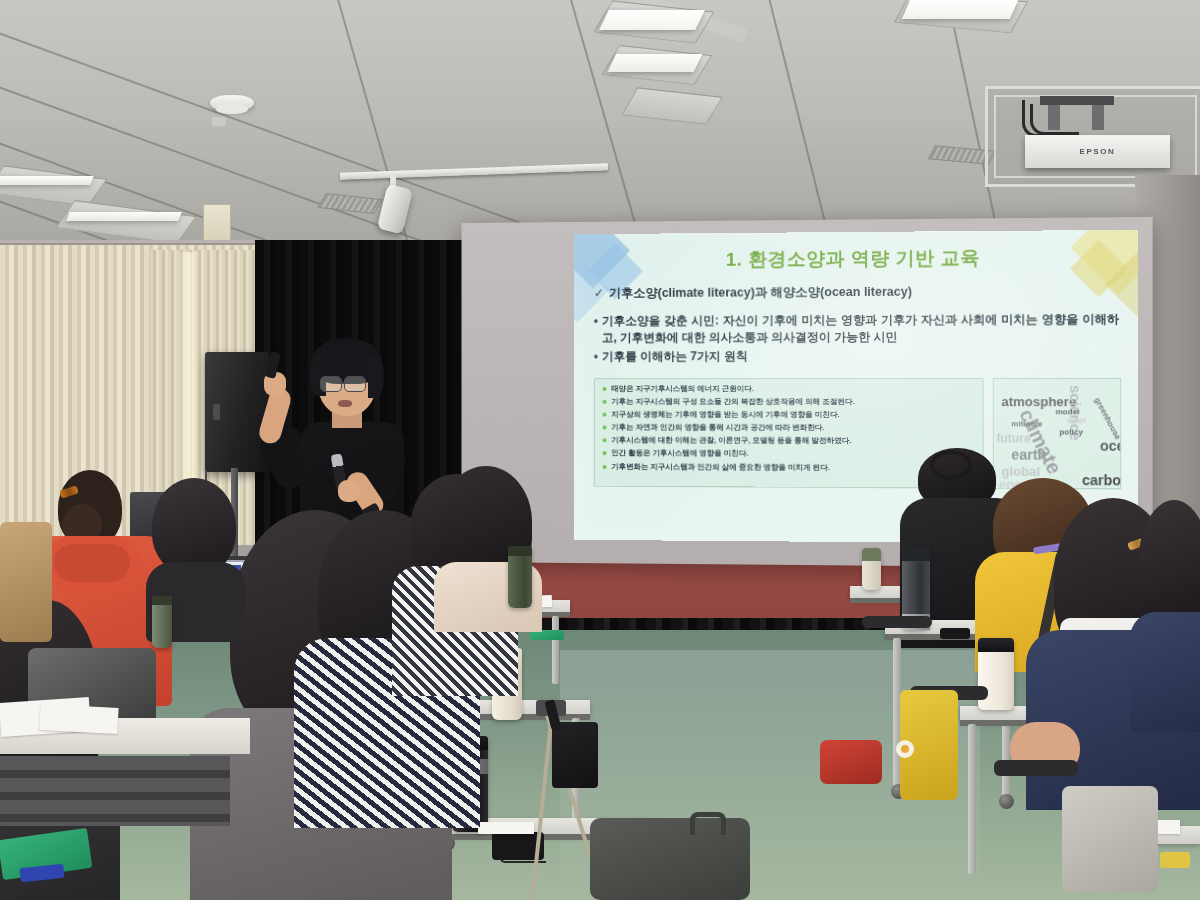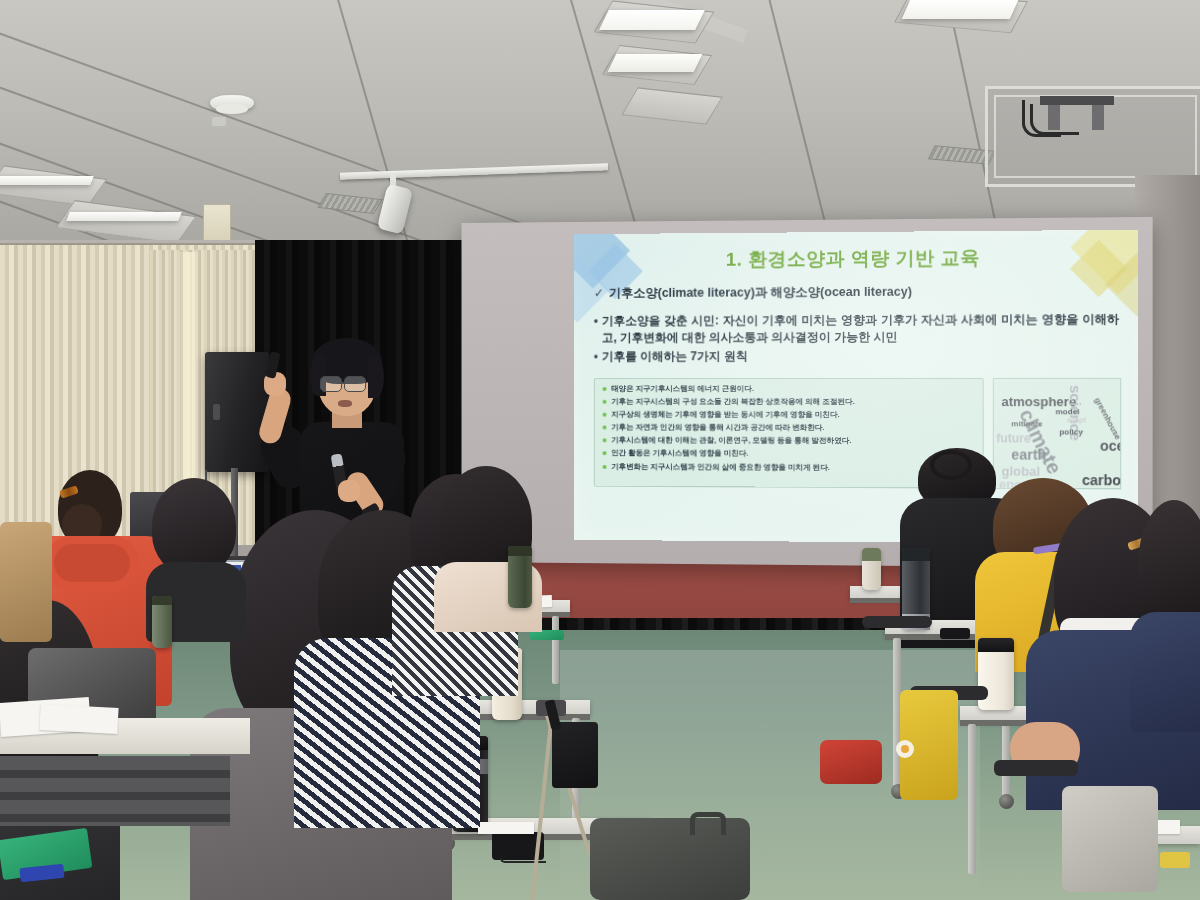--- a/index.html
+++ b/index.html
@@ -440,20 +440,23 @@
   </div>
 
   <div class="proj-frame">
     <div class="inner-rail"></div>
   </div>
   <div class="proj-mount" style="left:1048px;top:96px;width:12px;height:34px;"></div>
   <div class="proj-mount" style="left:1092px;top:96px;width:12px;height:34px;"></div>
   <div class="proj-mount" style="left:1040px;top:96px;width:74px;height:9px;background:#4b4b4e;"></div>
   <div class="proj-cable" style="left:1022px;top:100px;width:36px;height:34px;"></div>
   <div class="proj-cable" style="left:1030px;top:104px;width:46px;height:28px;"></div>
+  <div class="proj-body">
+    <span class="proj-brand">EPSON</span>
+  </div>
 
   <div class="wall-back"></div>
   <div class="wall-right"></div>
 
   <div class="curtain-rod"></div>
   <div class="curtain-left"></div>
   <div class="curtain-left2"></div>
   <div class="curtain-glow"></div>
 
   <div class="black-backdrop"></div>

